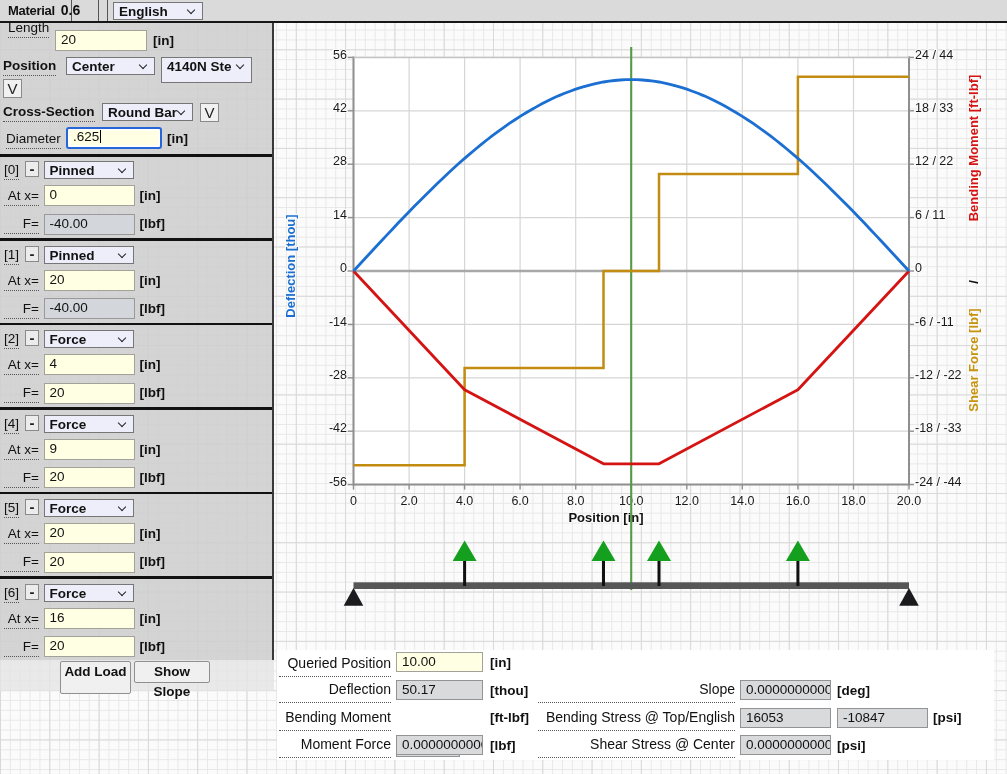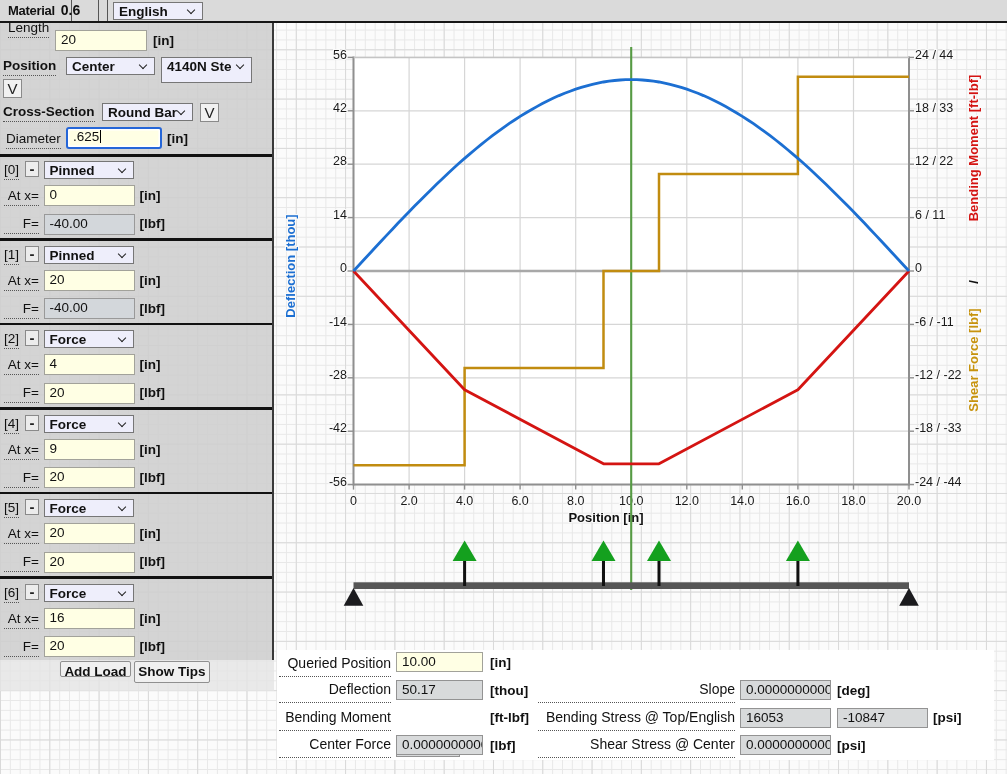--- a/index.html
+++ b/index.html
@@ -134,22 +134,22 @@
     <div class="btn minus" style="left:25px;top:583.5px;width:14px;height:16px">-</div>
     <div class="sel" style="left:43.5px;top:583.5px;width:90px;height:18px"><span>Force</span><i class="chv"></i></div>
     <div class="lab dot" style="left:4px;top:610.5px;width:35px;text-align:right">At x=</div>
     <div class="inp" style="left:43.5px;top:607.5px;width:91px;height:21px">16</div>
     <div class="unit" style="left:139.5px;top:610.5px">[in]</div>
     <div class="lab dot" style="left:4px;top:638.5px;width:35px;text-align:right">F=</div>
     <div class="inp" style="left:43.5px;top:636.0px;width:91px;height:21px">20</div>
     <div class="unit" style="left:139.5px;top:638.5px">[lbf]</div>
     <div class="sep" style="top:576.0px"></div>
 </div>
-<div class="pushbtn" style="left:60px;top:661px;width:71px;height:16px;line-height:20px">Add Load</div>
-<div class="pushbtn" style="left:134px;top:661px;width:76px;height:22px;line-height:20px">Show Tips</div>
+<div class="pushbtn" style="left:60px;top:661px;width:71px;height:33px;line-height:20px">Add Load</div>
+<div class="pushbtn" style="left:134px;top:661px;width:76px;height:22px;line-height:20px">Show Slope</div>
 <svg class="chart" width="732" height="628" viewBox="0 0 732 628">
 <rect x="78.5" y="34.4" width="555.5" height="427.2" fill="#ffffff"></rect>
 <g stroke="#d6d6d6" stroke-width="1.2">
       <line x1="78.5" y1="34.4" x2="78.5" y2="461.6"></line>
       <line x1="134.1" y1="34.4" x2="134.1" y2="461.6"></line>
       <line x1="189.6" y1="34.4" x2="189.6" y2="461.6"></line>
       <line x1="245.1" y1="34.4" x2="245.1" y2="461.6"></line>
       <line x1="300.7" y1="34.4" x2="300.7" y2="461.6"></line>
       <line x1="356.2" y1="34.4" x2="356.2" y2="461.6"></line>
       <line x1="411.8" y1="34.4" x2="411.8" y2="461.6"></line>
@@ -266,17 +266,17 @@
 <div class="tlab" style="left:538px;top:681px;width:197px">Slope</div>
 <div class="inp ro2" style="left:740px;top:680.0px;width:91px;height:20px">0.0000000000</div>
 <div class="unit" style="left:837px;top:682.5px">[deg]</div>
 <div class="tlab" style="left:279px;top:708.5px;width:112px">Bending Moment</div>
 <div class="inp ro2" style="left:396px;top:737px;width:64px;height:20px">-21.66</div>
 <div class="unit" style="left:490px;top:710px">[ft-lbf]</div>
 <div class="tlab" style="left:538px;top:708.5px;width:197px">Bending Stress @ Top/English</div>
 <div class="inp ro2" style="left:740px;top:707.5px;width:91px;height:20px">16053</div>
 <div class="inp ro2" style="left:837px;top:707.5px;width:91px;height:20px">-10847</div>
 <div class="unit" style="left:933px;top:710px">[psi]</div>
-<div class="tlab" style="left:279px;top:736px;width:112px">Center Force</div>
+<div class="tlab" style="left:279px;top:736px;width:112px">Moment Force</div>
 <div class="inp ro2" style="left:396px;top:735.0px;width:87px;height:20px">0.0000000000</div>
 <div class="unit" style="left:490px;top:737.5px">[lbf]</div>
 <div class="tlab" style="left:538px;top:736px;width:197px">Shear Stress @ Center</div>
 <div class="inp ro2" style="left:740px;top:735.0px;width:91px;height:20px">0.0000000000</div>
 <div class="unit" style="left:837px;top:737.5px">[psi]</div>
 </body></html>

